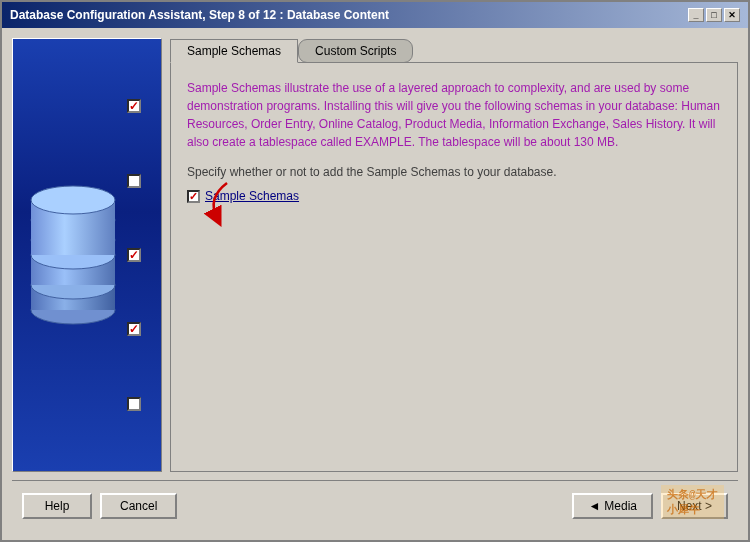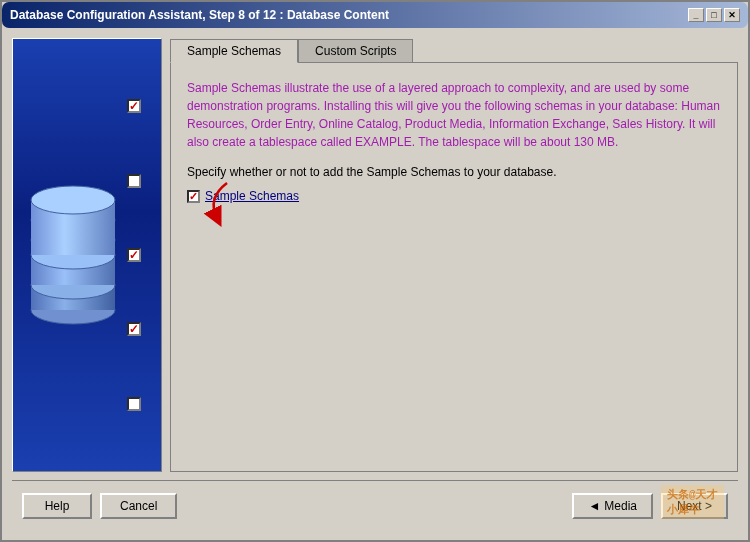--- a/index.html
+++ b/index.html
@@ -25,21 +25,20 @@
       background: linear-gradient(to right, #0a246a, #a6b8d8);
       color: white;
       padding: 4px 8px;
       font-size: 12px;
       font-weight: bold;
       display: flex;
       align-items: center;
       justify-content: space-between;
       height: 26px;
       flex-shrink: 0;
-      border-radius: 7px;
     }
 
     .title-bar-buttons {
       display: flex;
       gap: 2px;
     }
 
     .title-bar-btn {
       width: 16px;
       height: 14px;
@@ -146,41 +145,42 @@
     .tab.active {
       background: #d4d0c8;
       border-bottom: 1px solid #d4d0c8;
       z-index: 2;
       font-weight: normal;
     }
 
     .tab.inactive {
       background: #bab8b0;
       border-bottom: 1px solid #808080;
+      border-radius: 9px;
     }
 
     .tab-content {
       border: 1px solid #808080;
       background: #d4d0c8;
       padding: 16px;
       flex: 1;
       position: relative;
       z-index: 1;
     }
 
     .description-text {
       font-size: 12px;
       line-height: 1.5;
       color: #a21caf;
       margin-bottom: 14px;
     }
 
     .specify-text {
       font-size: 12px;
-      color: #000000;
+      color: #404040;
       margin-bottom: 10px;
     }
 
     .sample-schemas-checkbox {
       display: flex;
       align-items: center;
       gap: 5px;
       position: relative;
     }
 

